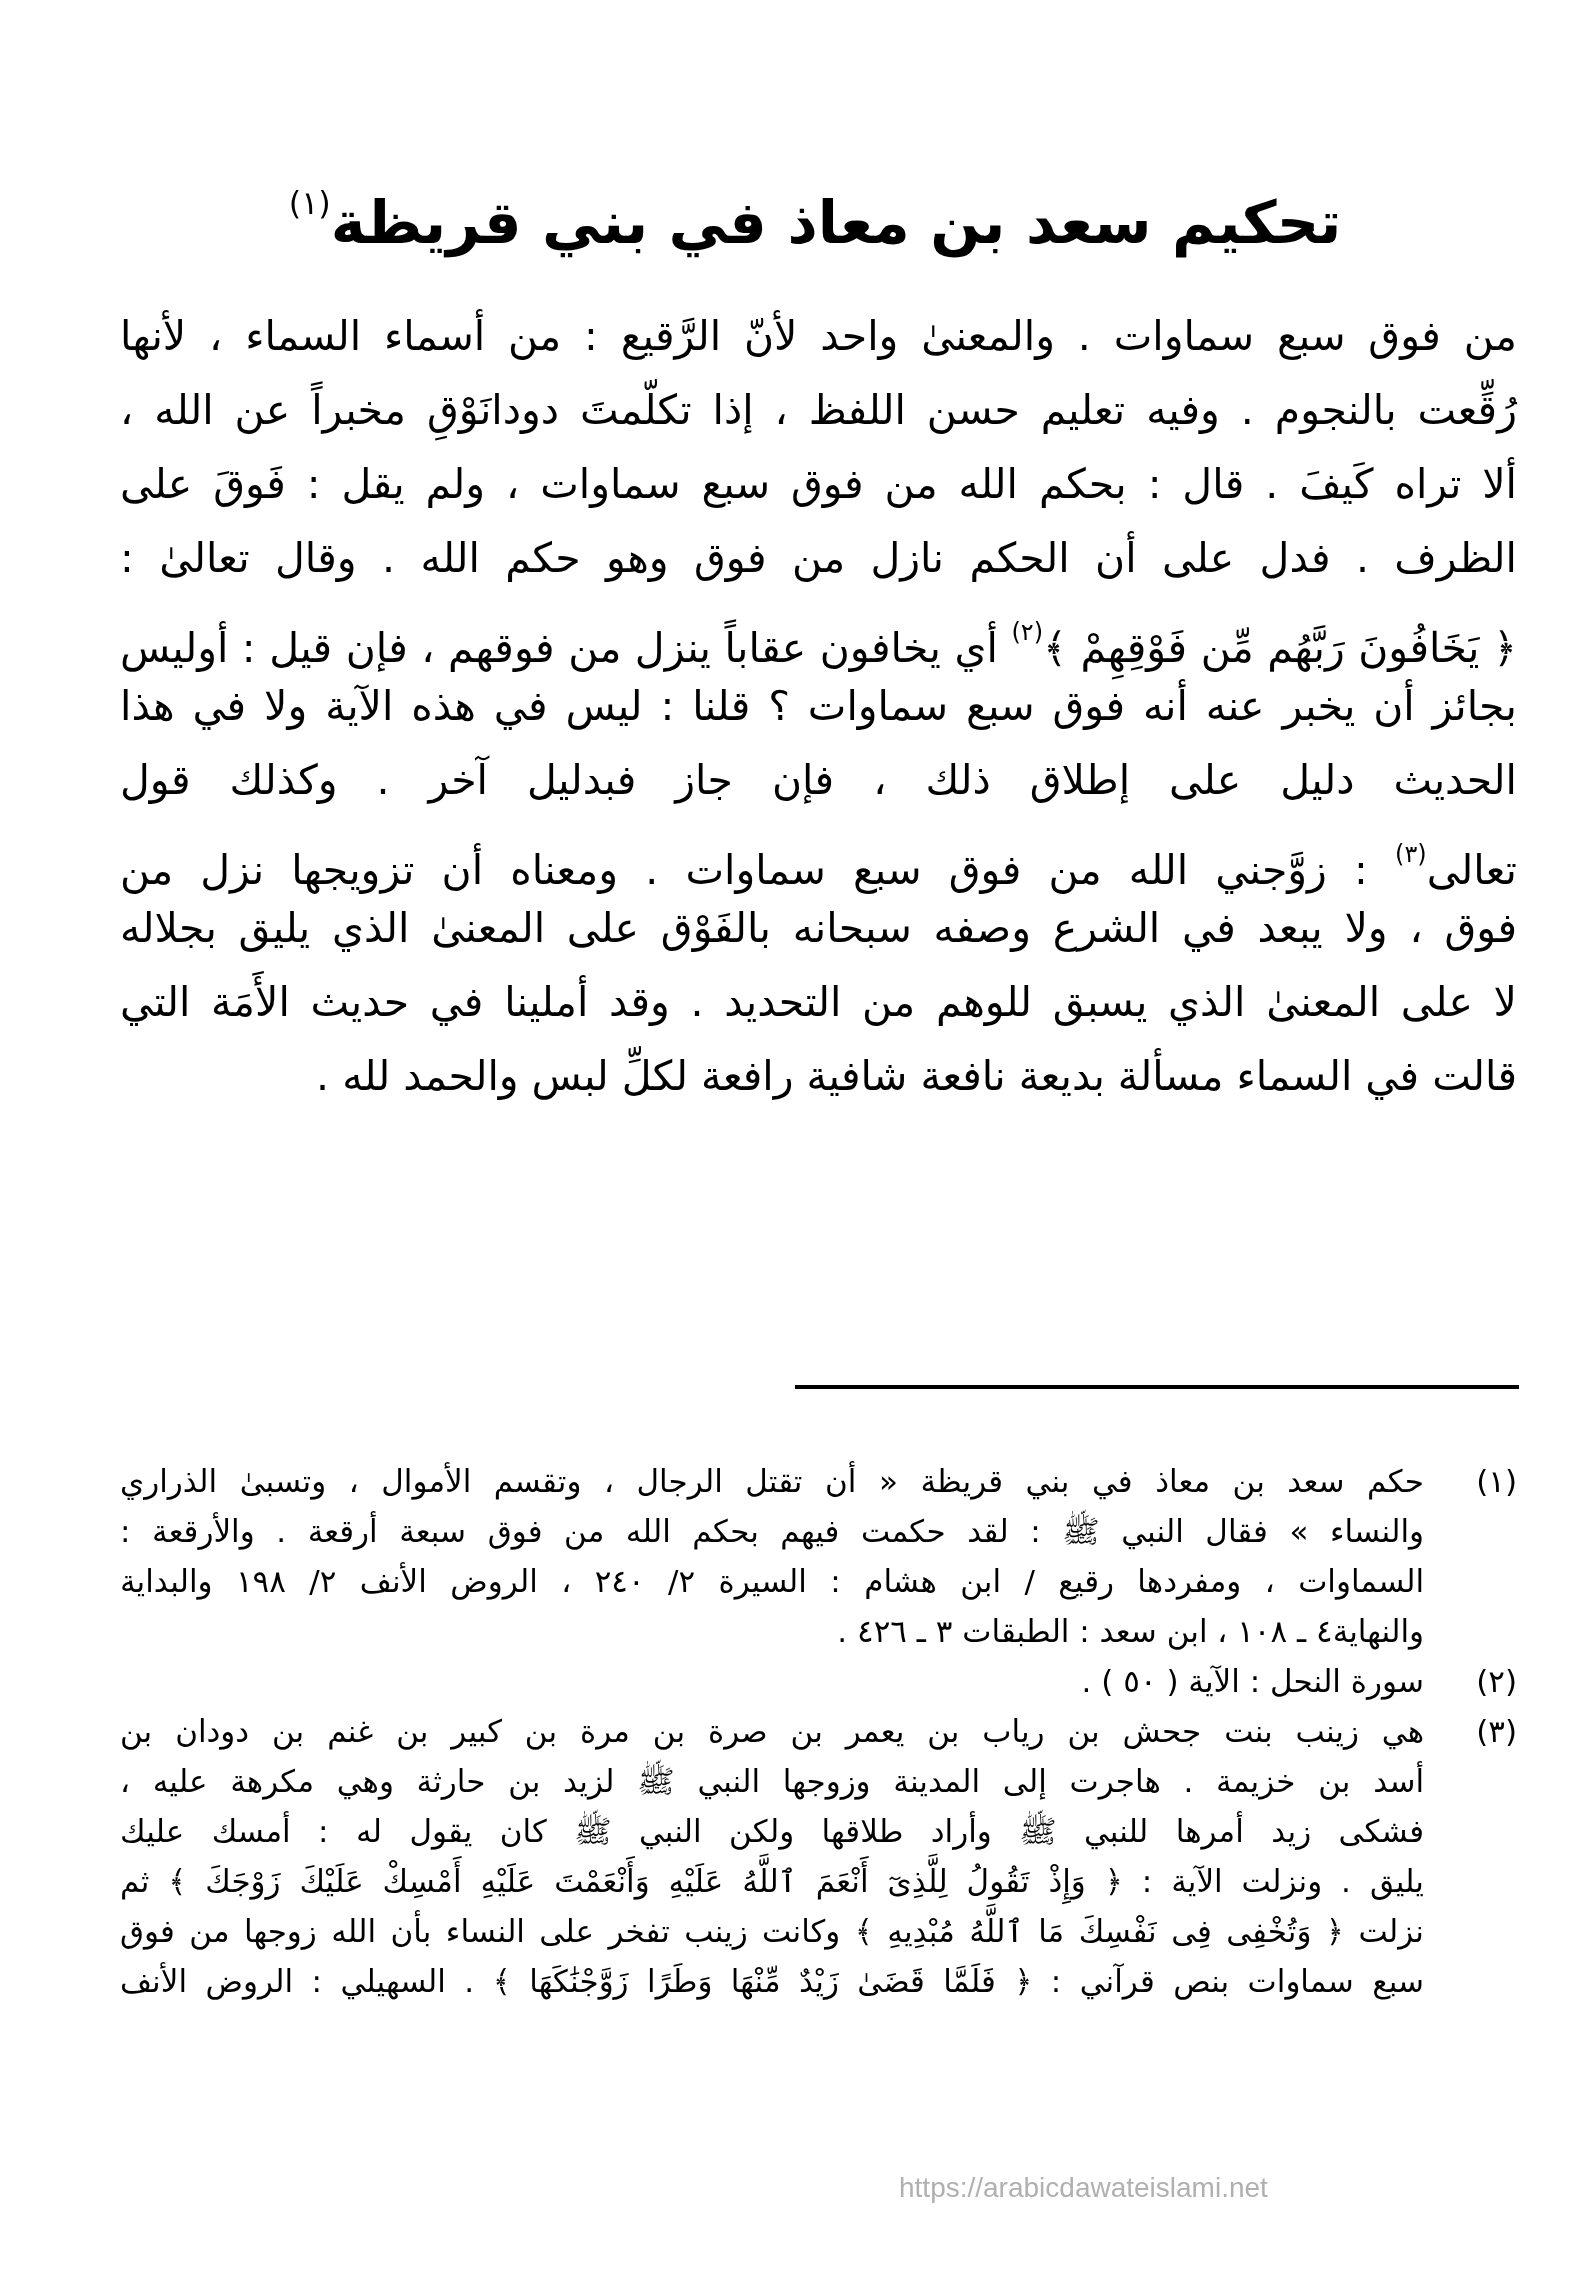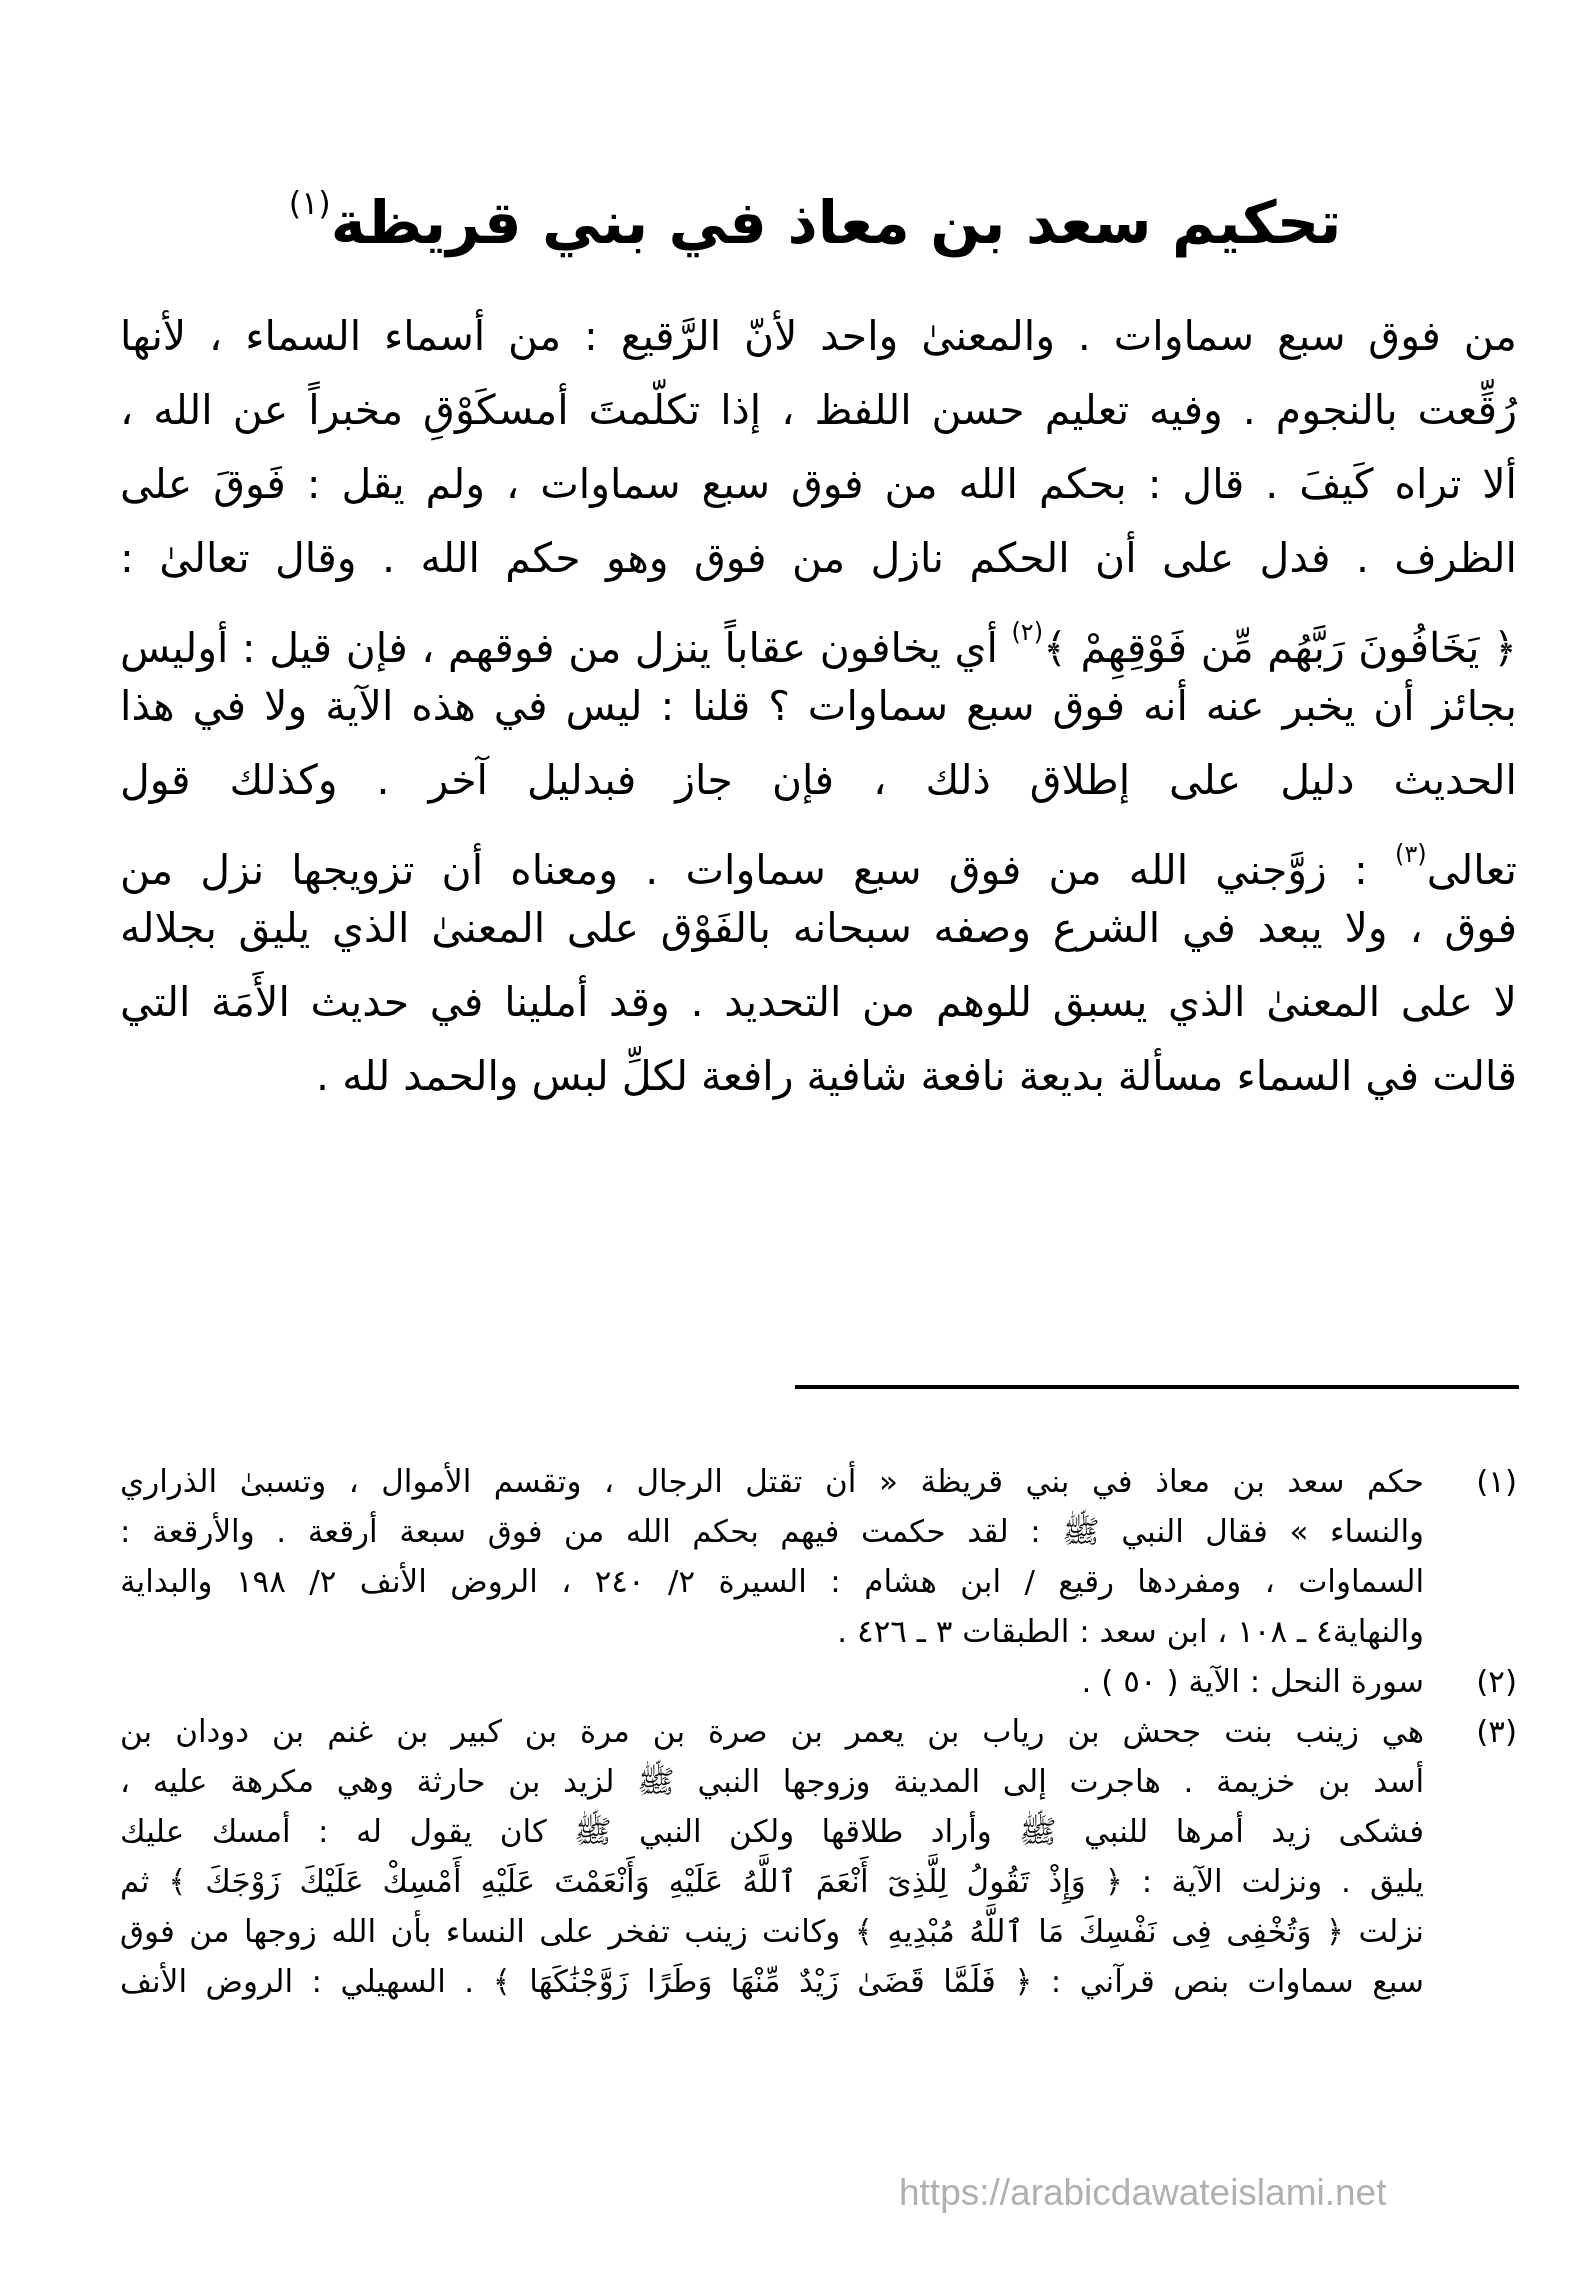--- a/index.html
+++ b/index.html
@@ -126,39 +126,39 @@
       text-align: center;
       font-size: 33px;
       font-weight: bold;
       direction: rtl;
     }
     .watermark {
       position: absolute;
       top: 2172px;
       left: 879px;
       font-family: "Liberation Sans", sans-serif;
-      font-size: 37px;
+      font-size: 28px;
       color: #a8a8a8;
       direction: ltr;
       white-space: nowrap;
       opacity: 0.9;
     }
   </style>
 </head>
 <body>
 
 <div class="page">
 
   <h1 class="title" style="margin:0;">
     <span>تحكيم سعد بن معاذ في بني قريظة</span><sup>(١)</sup>
   </h1>
 
   <div class="body-text">
     <span class="body-line">من فوق سبع سماوات . والمعنىٰ واحد لأنّ الرَّقيع : من أسماء السماء ، لأنها</span>
-    <span class="body-line">رُقِّعت بالنجوم . وفيه تعليم حسن اللفظ ، إذا تكلّمتَ أمسكَوْقِ مخبراً عن الله ،</span>
+    <span class="body-line">رُقِّعت بالنجوم . وفيه تعليم حسن اللفظ ، إذا تكلّمتَ دودانَوْقِ مخبراً عن الله ،</span>
     <span class="body-line">ألا تراه كَيفَ . قال : بحكم الله من فوق سبع سماوات ، ولم يقل : فَوقَ على</span>
     <span class="body-line">الظرف . فدل على أن الحكم نازل من فوق وهو حكم الله . وقال تعالىٰ :</span>
     <span class="body-line"><span class="quran">﴿ يَخَافُونَ رَبَّهُم مِّن فَوْقِهِمْ ﴾</span><sup>(٢)</sup> <span>أي يخافون عقاباً ينزل من فوقهم ، فإن قيل : أوليس</span></span>
     <span class="body-line">بجائز أن يخبر عنه أنه فوق سبع سماوات ؟ قلنا : ليس في هذه الآية ولا في هذا</span>
     <span class="body-line">الحديث دليل على إطلاق ذلك ، فإن جاز فبدليل آخر . وكذلك قول</span>
     <span class="body-line"><span>تعالى</span><sup>(٣)</sup> <span>: زوَّجني الله من فوق سبع سماوات . ومعناه أن تزويجها نزل من</span></span>
     <span class="body-line">فوق ، ولا يبعد في الشرع وصفه سبحانه بالفَوْق على المعنىٰ الذي يليق بجلاله</span>
     <span class="body-line">لا على المعنىٰ الذي يسبق للوهم من التحديد . وقد أملينا في حديث الأَمَة التي</span>
     <span class="body-line last">قالت في السماء مسألة بديعة نافعة شافية رافعة لكلِّ لبس والحمد لله .</span>
   </div>

